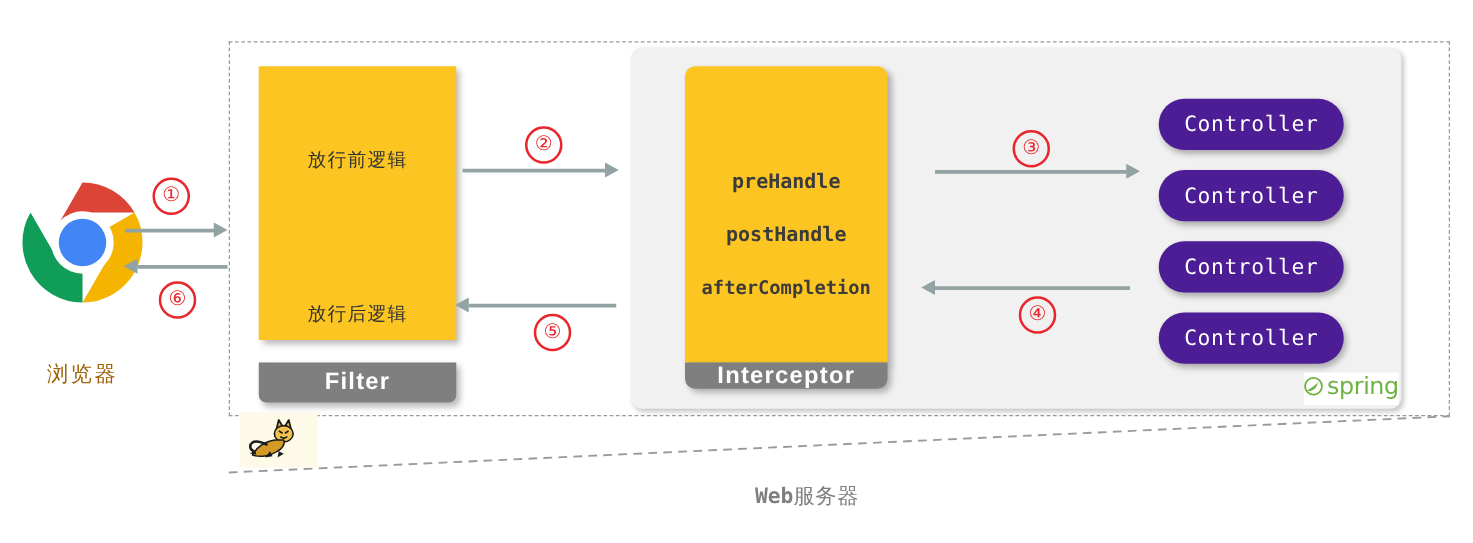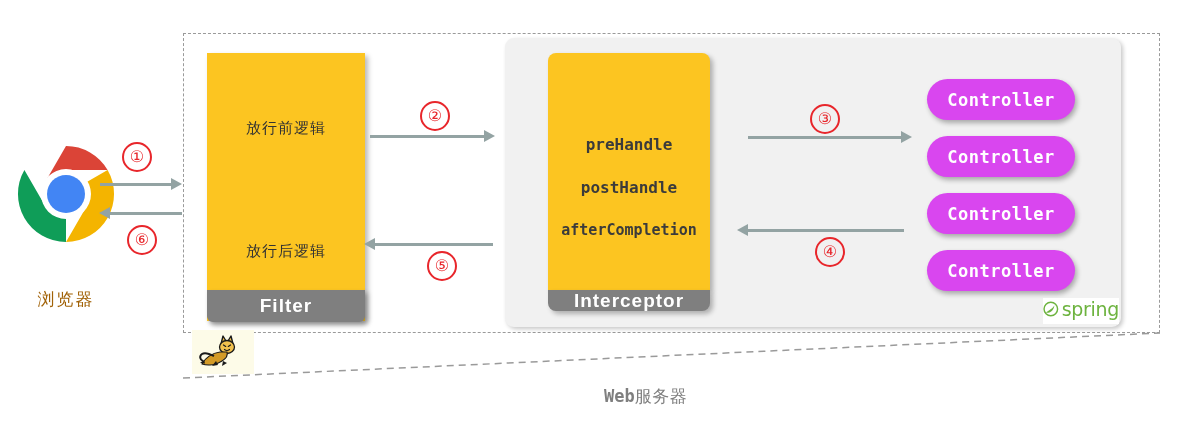--- a/index.html
+++ b/index.html
@@ -53,21 +53,21 @@
     box-shadow: 2px 2px 4px rgba(0,0,0,0.22);
   }
 
   
   .yellow-block {
     background: #fcc521;
     box-shadow: 3px 3px 5px rgba(0,0,0,0.28);
   }
   .filter-block {
     left: 207px; top: 53px;
-    width: 158px; height: 268px;
+    width: 158px; height: 219px;
   }
   .interceptor-block {
     left: 548px; top: 53px;
     width: 162px; height: 237px;
     border-radius: 8px 8px 0 0;
   }
   .block-row {
     position: absolute;
     left: 0; width: 100%;
     text-align: center;
@@ -102,25 +102,25 @@
   }
   .interceptor-footer {
     left: 548px; top: 290px;
     width: 162px; height: 21px;
     border-radius: 0 0 8px 8px;
   }
 
   
   .controller {
     width: 148px; height: 41px;
-    background: #d946ef;
+    background: #4c1d95;
     border-radius: 21px;
     color: #ffffff;
     font-family: "DejaVu Sans Mono", monospace;
-    font-weight: bold;
+    font-weight: normal;
     font-size: 17px;
     display: flex;
     align-items: center;
     justify-content: center;
     letter-spacing: 0.5px;
     box-shadow: 2px 3px 5px rgba(0,0,0,0.3);
   }
   .c0 { left: 927px; top: 79px; }
   .c1 { left: 927px; top: 136px; }
   .c2 { left: 927px; top: 193px; }

